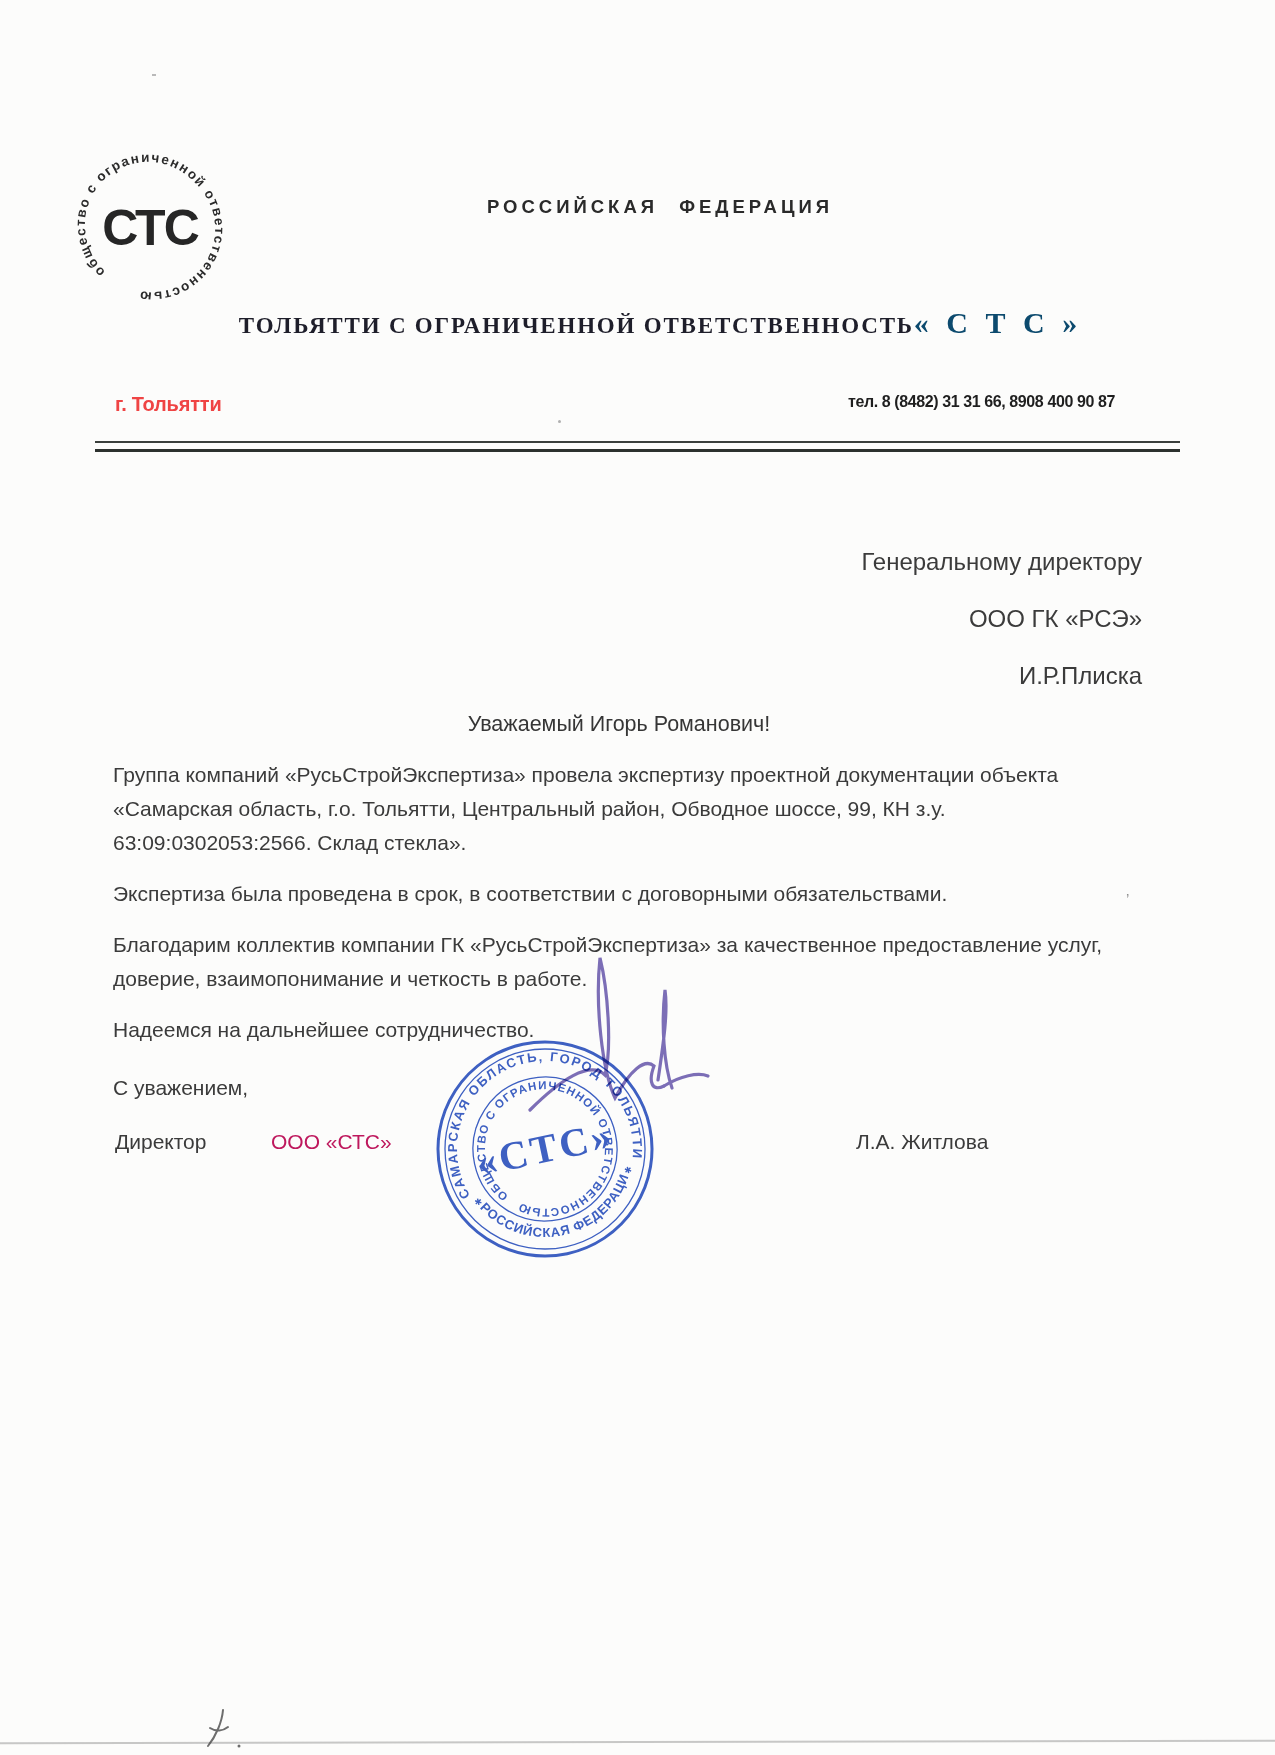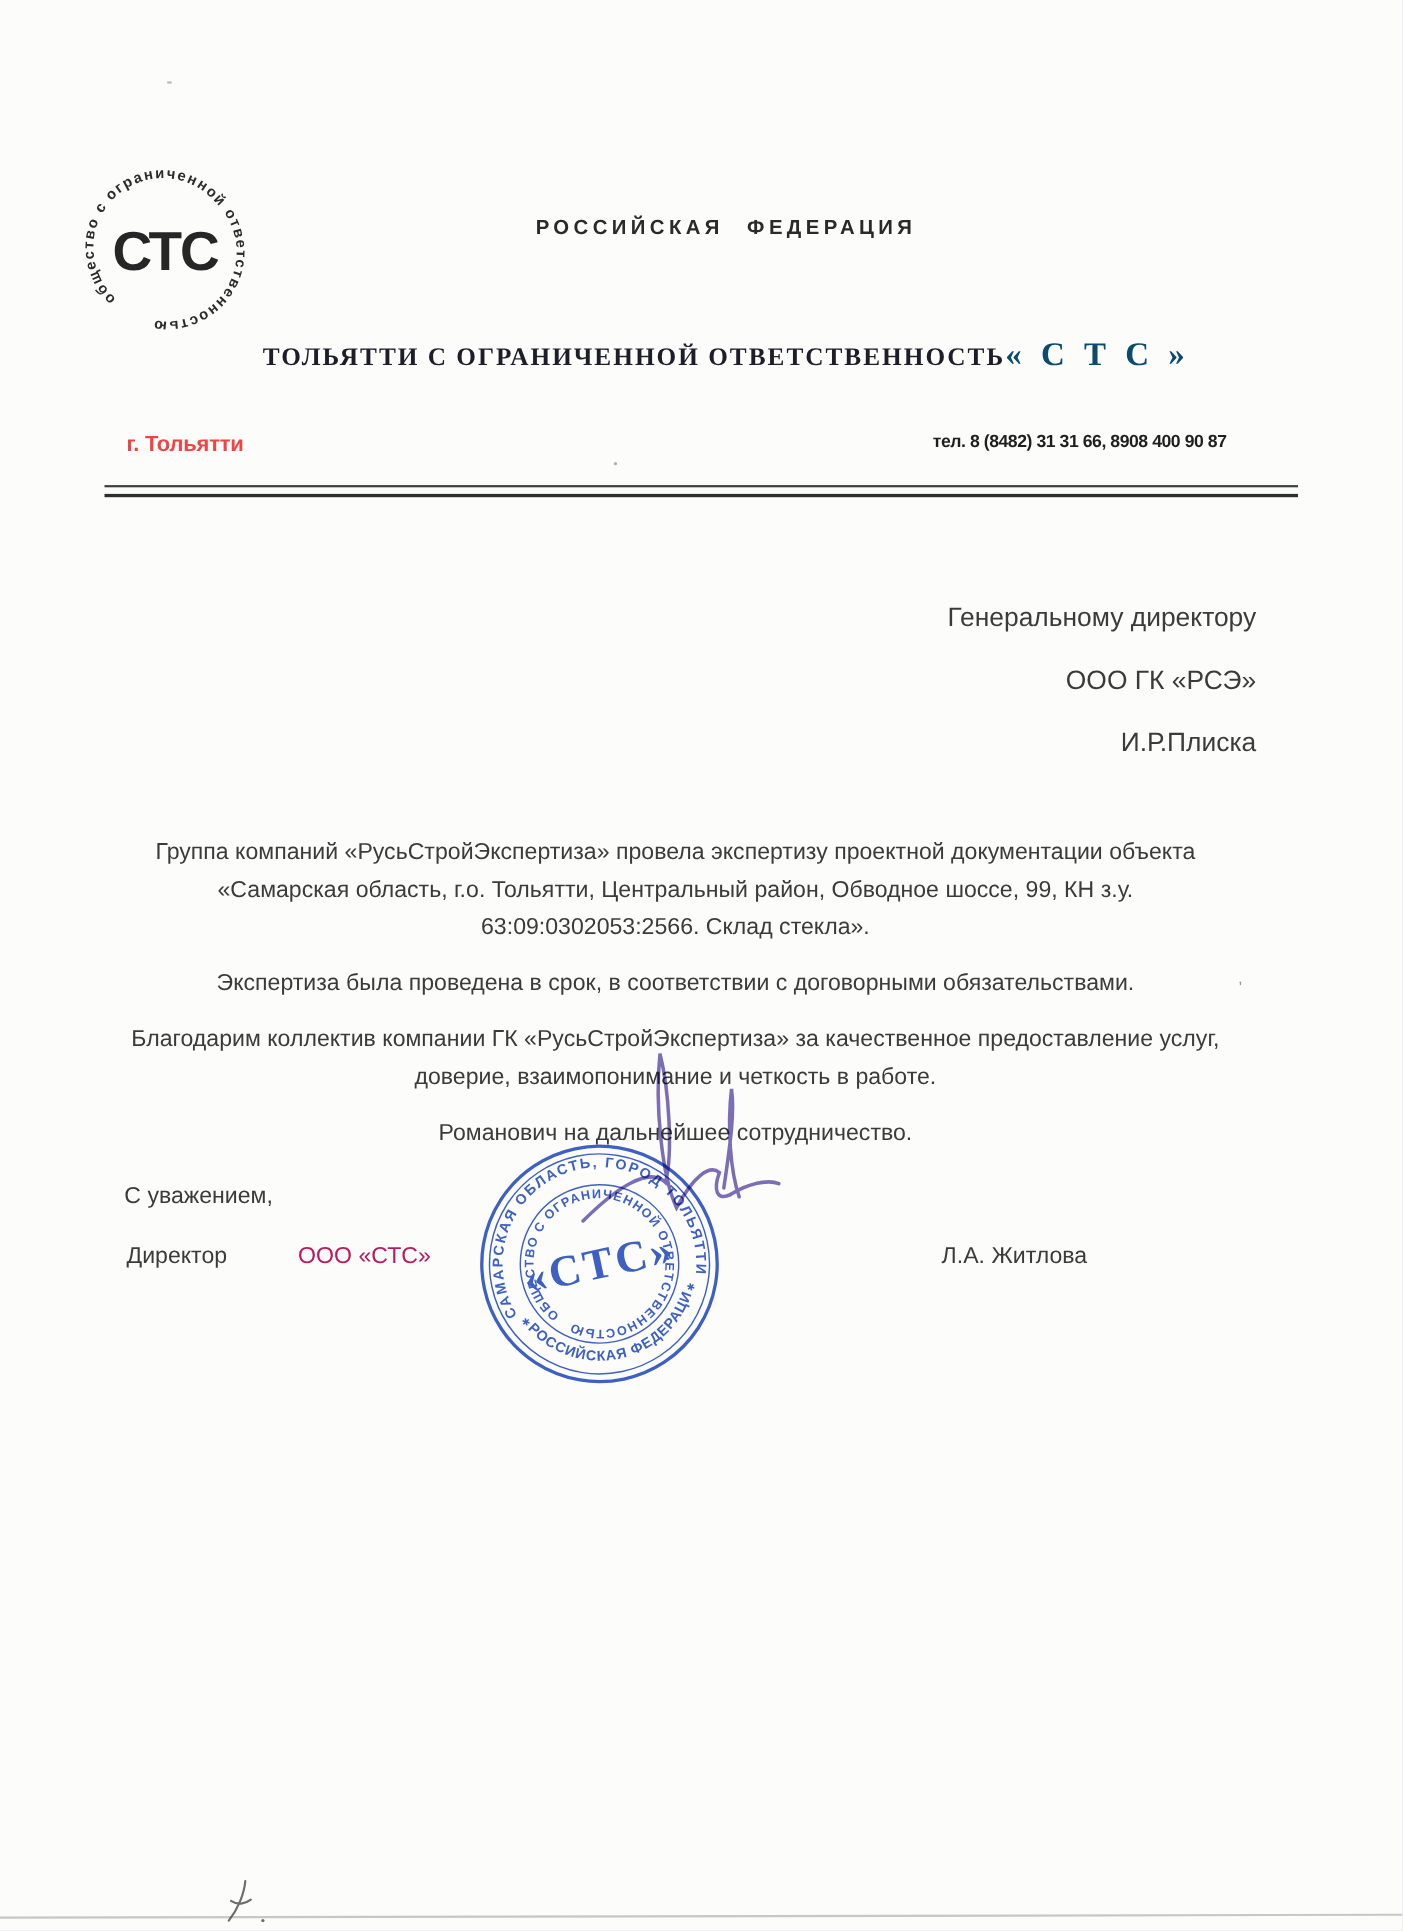--- a/index.html
+++ b/index.html
@@ -29,21 +29,21 @@
   .rule{position:absolute;left:95px;top:441px;width:1085px;height:6px;
     border-top:2.5px solid #3a3f3c;border-bottom:3.5px solid #2c312e;}
   
   .recipient{position:absolute;right:133px;top:548px;text-align:right;font-size:24px;color:#3b3b3b;}
   .recipient div{margin-bottom:29px;}
   
   .salutation{position:absolute;left:113px;top:712px;width:1012px;text-align:center;
     font-size:21.5px;color:#363636;}
   .body-text{position:absolute;left:113px;top:758px;width:1002px;
     font-size:21px;line-height:34px;color:#3b3b3b;}
-  .body-text p{margin:0 0 17px 0;text-align:center;}
+  .body-text p{margin:0 0 17px 0;}
   .regards{position:absolute;left:113px;top:1076px;font-size:21px;color:#3b3b3b;}
   .sig-position{position:absolute;left:115px;top:1130px;font-size:21px;color:#3b3b3b;}
   .sig-company{position:absolute;left:271px;top:1130px;font-size:21px;color:#be185d;}
   .sig-name{position:absolute;left:856px;top:1130px;font-size:21px;color:#3b3b3b;}
   
   .stamp{position:absolute;left:425px;top:1029px;width:240px;height:240px;
     transform:rotate(-12deg);opacity:.92;mix-blend-mode:multiply;}
   .stamp-ring-text{font-family:"Liberation Sans",sans-serif;font-weight:bold;}
   .stamp-outer{font-size:13px;letter-spacing:1.8px;}
   .stamp-bottom{font-size:13px;letter-spacing:0.8px;}
@@ -82,25 +82,26 @@
   <div class="hdr-city">г. Тольятти</div>
   <div class="hdr-phone">тел.  8 (8482) 31 31 66, 8908 400 90 87</div>
   <div class="rule"></div>
 
   <div class="recipient">
     <div>Генеральному директору</div>
     <div>ООО ГК «РСЭ»</div>
     <div>И.Р.Плиска</div>
   </div>
 
+  <div class="salutation">Уважаемый Игорь Романович!</div>
   <div class="body-text">
     <p>Группа компаний «РусьСтройЭкспертиза» провела экспертизу проектной документации объекта «Самарская область,  г.о. Тольятти, Центральный район, Обводное шоссе, 99,  КН  з.у. 63:09:0302053:2566. Склад стекла».</p>
     <p>Экспертиза была проведена в срок, в соответствии с договорными обязательствами.</p>
     <p>Благодарим коллектив компании ГК «РусьСтройЭкспертиза» за качественное предоставление услуг, доверие, взаимопонимание и четкость в работе.</p>
-    <p>Романович на дальнейшее сотрудничество.</p>
+    <p>Надеемся на дальнейшее сотрудничество.</p>
   </div>
 
   <div class="regards">С уважением,</div>
   <div class="sig-position">Директор</div>
   <div class="sig-company">ООО «СТС»</div>
   <div class="sig-name">Л.А. Житлова</div>
 
   <svg class="stamp" viewBox="0 0 240 240">
     <defs>
       <path id="stampOuterTop" d="M 37.3 150.1 A 88 88 0 1 1 202.7 150.1" fill="none"></path>

